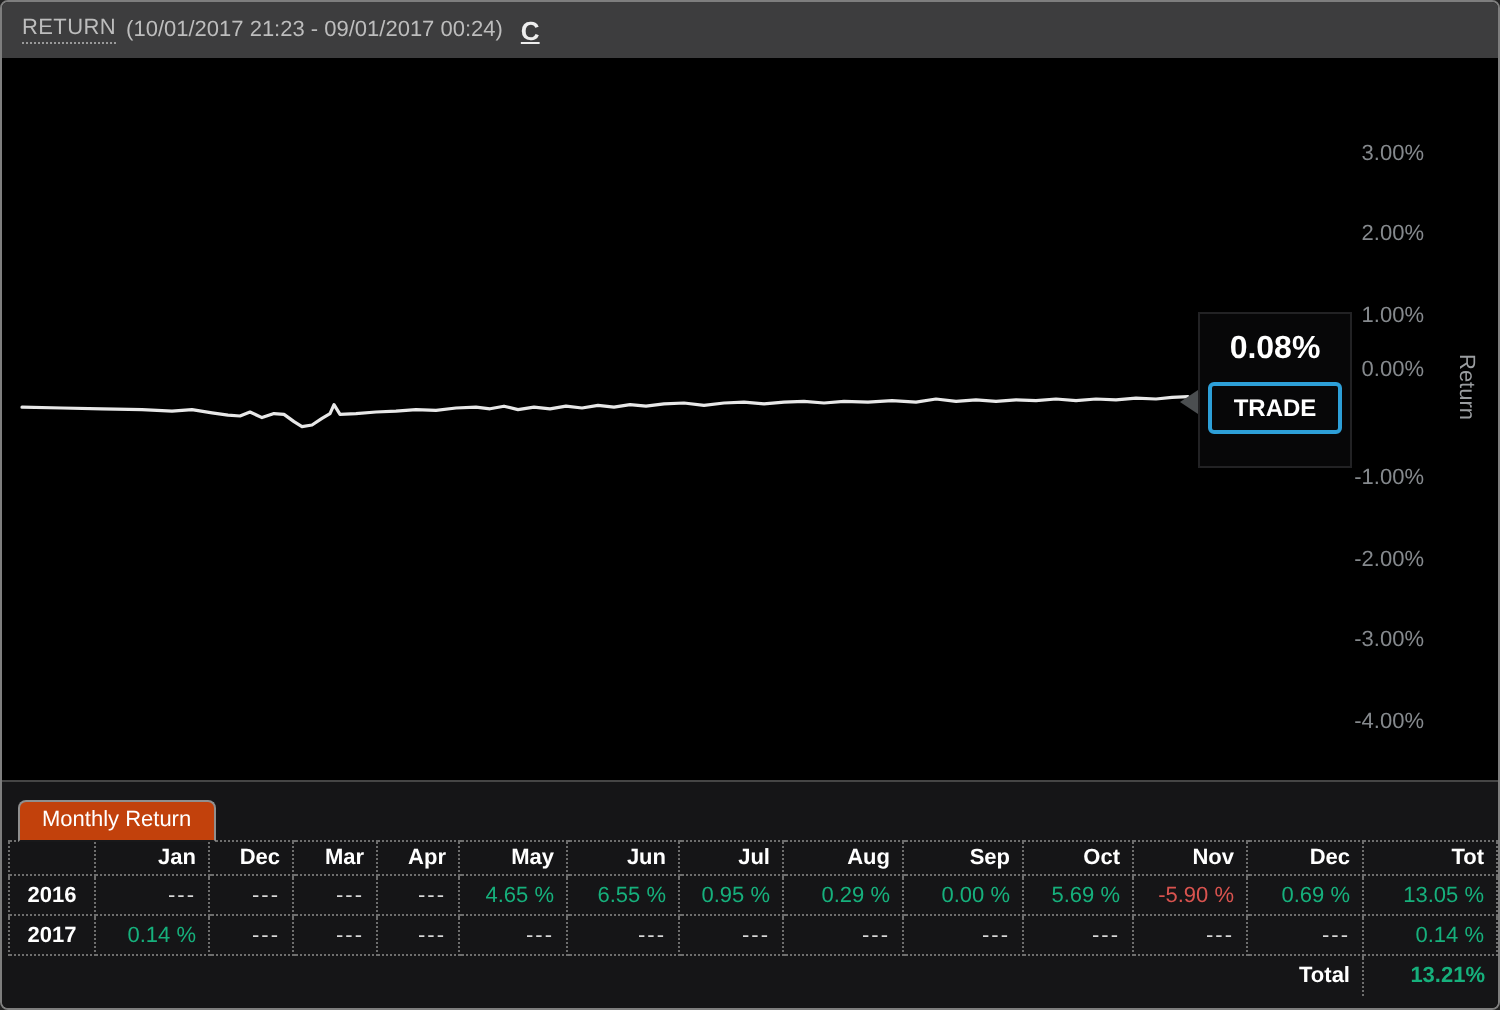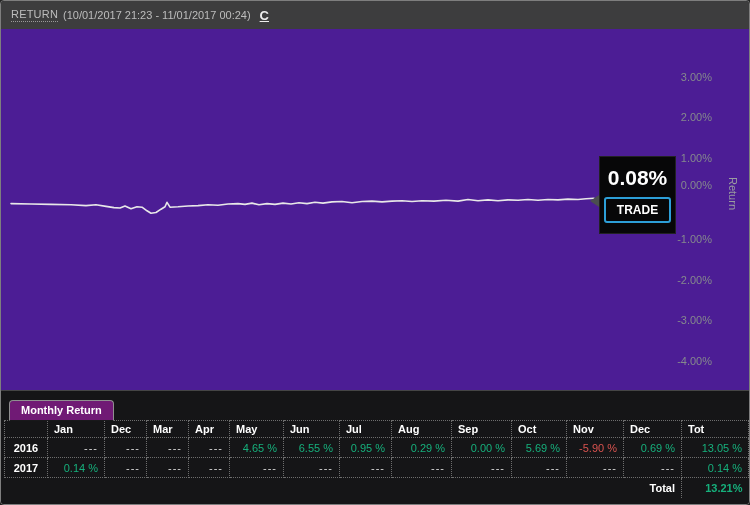--- a/index.html
+++ b/index.html
@@ -23,21 +23,21 @@
     border-bottom:1px dotted #9a9a9a; padding-bottom:1px;
   }
   .title-range { color:#bdbdbd; font-size:11px; margin-left:5px; }
   .refresh-link {
     color:#eeeeee; font-size:13px; font-weight:bold;
     text-decoration:underline; margin-left:9px; cursor:pointer;
   }
 
   
   .chart {
-    position:relative; height:362px; background:#4c1d95;
+    position:relative; height:362px; background:#000000;
     border-bottom:1px solid #454545;
   }
   .line-svg { position:absolute; left:0; top:0; }
   .tick {
     position:absolute; right:37px; width:50px; text-align:right;
     color:#85898d; font-size:11px;
   }
   .axis-title {
     position:absolute; right:10px; top:148px;
     writing-mode:vertical-rl; color:#9a9da0; font-size:11px;
@@ -45,66 +45,66 @@
 
   .tooltip {
     position:absolute; left:598px; top:127px; width:77px; height:78px;
     background:#070708; border:1px solid #222224; text-align:center; z-index:3;
   }
   .tooltip-arrow {
     position:absolute; left:589px; top:166px; width:0; height:0; z-index:3;
     border-top:6px solid transparent; border-bottom:6px solid transparent;
     border-right:9px solid #4b4e50;
   }
-  .tooltip-value { color:#ffffff; font-size:21px; font-weight:bold; margin-top:9px; }
+  .tooltip-value { color:#ffffff; font-size:16px; font-weight:bold; margin-top:9px; }
   .trade-button {
     margin-top:7px; padding:4px 11px; background:transparent;
     border:2px solid #2d9fd8; border-radius:3px;
     color:#ffffff; font-size:12px; font-weight:bold; cursor:pointer;
     font-family:"Liberation Sans", sans-serif;
     text-align:center;
   }
 
   
   .bottom { height:115px; background:#151517; padding-top:9px; }
   .tab {
     display:inline-block; margin-left:8px; margin-bottom:-1px;
-    position:relative; z-index:2; background:#701a75;
+    position:relative; z-index:2; background:#c2410c;
     border:1px solid #8f8f8f; border-bottom:1px solid #18181a;
     border-radius:4px 4px 0 0;
-    color:#ffffff; font-size:11px; font-weight:bold;
+    color:#ffffff; font-size:11px; font-weight:normal;
     padding:3px 11px 4px; cursor:pointer;
   }
   table.monthly {
     border-collapse:collapse; margin-left:3px; width:744px;
     font-size:11px; table-layout:fixed;
   }
   .monthly th, .monthly td {
     border:1px dotted #6e6e6e; padding:2px 6px; white-space:nowrap;
   }
-  .monthly thead th { color:#ffffff; font-weight:bold; text-align:left; height:17px; }
+  .monthly thead th { color:#ffffff; font-weight:bold; text-align:right; height:17px; }
   .monthly td { text-align:right; height:20px; }
   .monthly .year { color:#ffffff; font-weight:bold; text-align:center; }
   .dash { color:#d8d8d8; letter-spacing:1px; }
   .pos { color:#16b07c; }
   .neg { color:#d9534f; }
   .total-row td { border:none; }
   .total-row .total-label { color:#ffffff; font-weight:bold; height:17px; }
   .total-row .total-value {
     border-left:1px dotted #6e6e6e; font-weight:bold; color:#16b07c;
   }
 </style>
 </head>
 <body>
 
 <div class="page">
 
   <div class="header">
     <span class="title-return">RETURN</span>
-    <span class="title-range">(10/01/2017 21:23 - 11/01/2017 00:24)</span>
+    <span class="title-range">(10/01/2017 21:23 - 09/01/2017 00:24)</span>
     <span class="refresh-link">C</span>
   </div>
 
   <div class="chart">
     <svg class="line-svg" width="750" height="362" viewBox="0 0 750 362">
       <polyline fill="none" stroke="#e8e8e8" stroke-width="1.6" stroke-linejoin="round" stroke-linecap="round" points="10,174.6 30,175.0 50,175.4 70,175.8 85,176.6 95,175.8 105,177.4 113,178.6 119,179.0 124,177.0 130,179.8 136,177.8 141,178.2 146,181.8 150,184.3 155,183.5 160,180.2 164,177.8 166,173.3 169,178.2 177,177.8 187,177.0 197,176.6 207,175.8 217,176.2 227,175.0 237,174.6 244,175.4 251,174.1 258,175.8 266,174.6 274,175.4 282,174.1 290,175.0 298,173.7 306,174.6 314,173.3 322,174.1 331,172.9 341,172.5 351,173.7 361,172.5 371,172.1 381,172.9 391,172.1 401,171.7 411,172.5 421,171.7 433,172.1 445,171.3 457,172.1 467,170.5 477,171.7 487,170.9 497,171.7 507,170.9 517,171.3 527,170.5 537,171.3 547,170.5 557,170.9 567,170.1 577,170.5 585,169.7 593,169.3"></polyline>
     </svg>
 
     <span class="tick" style="top:42px">3.00%</span>
     <span class="tick" style="top:82px">2.00%</span>

